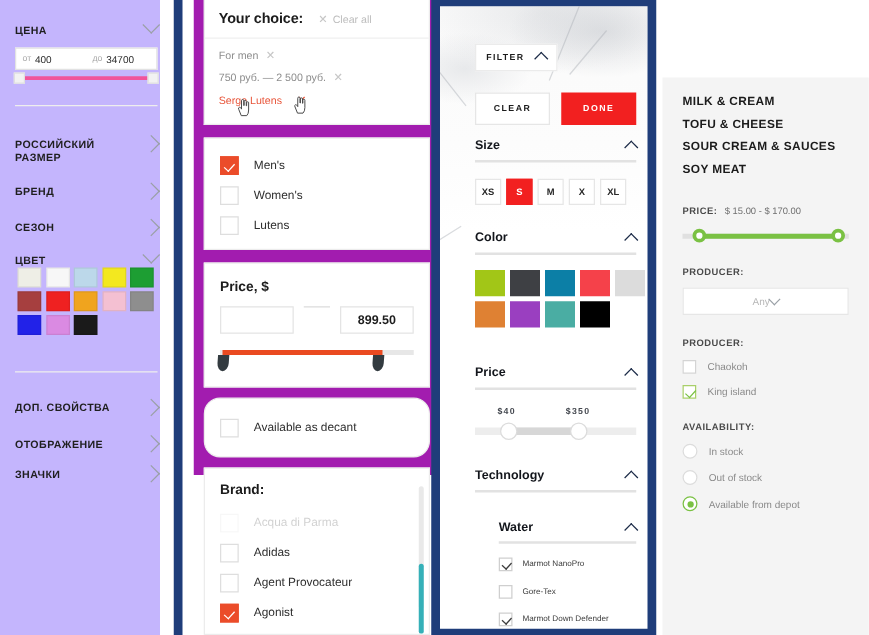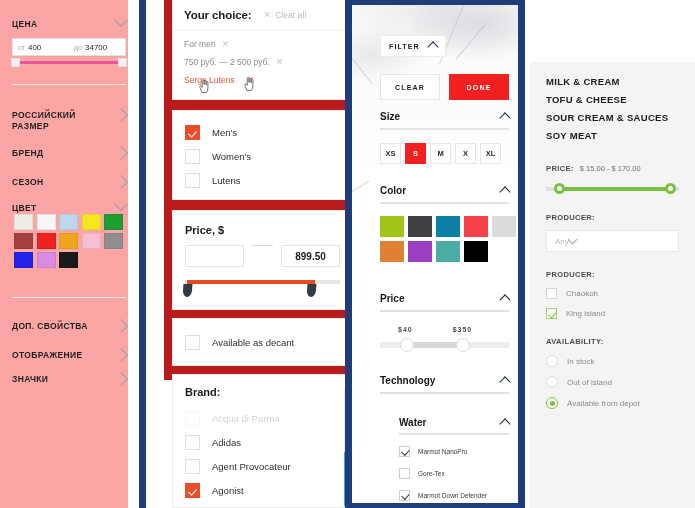--- a/index.html
+++ b/index.html
@@ -12,41 +12,41 @@
   .stage{position:relative;width:695px;height:508px;background:#fff;}
 
   
   .chev{display:inline-block;width:9px;height:9px;border-right:1.6px solid #9aa0a6;border-bottom:1.6px solid #9aa0a6;}
   .chev.down{transform:rotate(45deg);margin-top:-4px;}
   .chev.up{transform:rotate(-135deg);margin-top:2px;}
   .chev.right{transform:rotate(-45deg);}
   .chev.dark{border-color:#1b2a47;}
 
   
-  #p1{position:absolute;left:0;top:0;width:128px;height:508px;background:#fca5a5;}
+  #p1{position:absolute;left:0;top:0;width:128px;height:508px;background:#c4b5fd;}
   #p1 .row{display:flex;align-items:flex-start;justify-content:space-between;
            padding:0 12px;box-sizing:border-box;}
   #p1 .ttl{font-size:8.5px;font-weight:bold;letter-spacing:.35px;color:#1f1f1f;line-height:11px;}
   .p1-price-head{position:absolute;left:0;top:19px;width:138px;}
   .p1-inputs{position:absolute;left:12px;top:38px;width:114px;height:18px;
              border:1px solid #e2e2e2;box-sizing:border-box;display:flex;background:#fff;}
   .p1-inputs .half{flex:1;display:flex;align-items:center;gap:3px;padding-left:5px;box-sizing:border-box;}
   .p1-inputs .lbl{font-size:7px;color:#a9a9a9;}
   .p1-inputs .val{font-size:8px;color:#2b2b2b;}
   .p1-slider{position:absolute;left:12px;top:58px;width:114px;height:10px;}
   .p1-slider .track{position:absolute;left:0;top:3px;width:114px;height:2.5px;background:#f0549b;}
   .p1-slider .knob{position:absolute;top:0;width:9px;height:9px;background:#f2f2f2;border:1px solid #e0e0e0;box-sizing:border-box;}
   .p1-sep{position:absolute;left:12px;width:114px;height:1px;background:#eeeeee;}
   .p1-link{position:absolute;left:0;width:138px;}
   .swatches{position:absolute;left:14px;top:214px;width:112px;
             display:grid;grid-template-columns:repeat(5,19px);gap:3px 3.5px;}
   .sw{width:19px;height:16px;border:1px solid rgba(0,0,0,.07);box-sizing:border-box;}
 
   
-  #p2{position:absolute;left:164px;top:0;width:197px;height:380px;background:#b91c1c;}
+  #p2{position:absolute;left:155px;top:0;width:197px;height:380px;background:#a21caf;}
   .card{position:absolute;left:8px;width:181px;background:#fff;
         border:1px solid #ececec;box-sizing:border-box;}
   .yc-head{display:flex;align-items:center;padding:9px 11px 9px 11px;border-bottom:1px solid #f0f0f0;}
   .yc-head .h{font-size:11.5px;font-weight:bold;color:#1c1c1c;letter-spacing:-.1px;}
   .yc-clear{margin-left:12px;font-size:8.5px;color:#bdbdbd;display:flex;align-items:center;gap:4px;}
   .xmark{font-size:9px;color:#c6c6c6;line-height:1;}
   .yc-body{padding:8px 11px 11px 11px;}
   .yc-item{font-size:8.5px;color:#8d8d8d;margin-bottom:8px;display:flex;align-items:center;gap:6px;}
   .yc-item.red{color:#e8553a;}
   .yc-item:last-child{margin-bottom:0;}
@@ -119,21 +119,21 @@
   .p4-price-lbl{display:flex;align-items:baseline;gap:6px;margin-top:15px;}
   .p4-price-lbl .k{font-size:7.5px;font-weight:bold;letter-spacing:.4px;color:#4a4a4a;margin-top:8px;}
   .p4-price-lbl .v{font-size:7.5px;color:#6f6f6f;}
   .p4-rng{position:relative;margin-top:10px;height:12px;width:133px;}
   .p4-rng .base{position:absolute;left:0;top:4px;width:100%;height:4px;background:#e0e0e0;}
   .p4-rng .fill{position:absolute;top:4px;height:4px;background:#7ac143;}
   .p4-rng .knob{position:absolute;top:0;width:11px;height:11px;border-radius:50%;
                 background:#fff;border:3px solid #7ac143;box-sizing:border-box;}
   .p4-lab{font-size:7.5px;font-weight:bold;letter-spacing:.4px;color:#4a4a4a;margin-top:18px;}
   .p4-sel{margin-top:8px;width:133px;height:22px;background:#fff;border:1px solid #e6e6e6;
-          box-sizing:border-box;display:flex;align-items:center;justify-content:flex-start;padding:0 8px;}
+          box-sizing:border-box;display:flex;align-items:center;justify-content:center;padding:0 8px;}
   .p4-sel .t{font-size:8px;color:#b7b7b7;}
   .p4-row{display:flex;align-items:center;gap:9px;margin-top:9px;}
   .p4-row .t{font-size:8px;color:#8a8a8a;}
   .p4box{width:11px;height:11px;border:1px solid #d4d4d4;background:#fff;box-sizing:border-box;position:relative;flex:0 0 auto;}
   .p4box.on{border-color:#a9cf6a;}
   .p4box.on::after{content:"";position:absolute;left:2.5px;top:1px;width:4px;height:7px;
                    border:solid #7ac143;border-width:0 1.5px 1.5px 0;transform:rotate(42deg);}
   .p4rad{width:12px;height:12px;border-radius:50%;border:1px solid #dcdcdc;background:#fff;
          box-sizing:border-box;position:relative;flex:0 0 auto;}
   .p4rad.on{border-color:#7ac143;}
@@ -284,21 +284,21 @@
         <div class="p2-box">899.50</div>
       </div>
       <div class="p2-slider">
         <div class="base"></div>
         <div class="fill" style="width:128px"></div>
         <div class="pin" style="left:-2px"></div>
         <div class="pin" style="left:122px"></div>
       </div>
     </div>
 
-    <div class="card" style="top:318px;height:48px;padding:16px 0 0 12px;">
+    <div class="card" style="top:318px;height:48px;padding:16px 0 0 12px;border-radius:13px;">
       <div class="opt" style="margin:0">
         <span class="chk"></span>
         <span class="t">Available as decant</span>
       </div>
     </div>
 
     <div class="card" style="top:374px;height:134px;padding:11px 0 0 12px;overflow:hidden;">
       <div class="sec-h">Brand:</div>
       <div style="margin-top:13px">
         <div class="opt" style="opacity:.22">
@@ -460,21 +460,21 @@
         <span class="t">King island</span>
       </div>
 
       <div class="p4-lab">AVAILABILITY:</div>
       <div class="p4-row">
         <span class="p4rad"></span>
         <span class="t">In stock</span>
       </div>
       <div class="p4-row">
         <span class="p4rad"></span>
-        <span class="t">Out of island</span>
+        <span class="t">Out of stock</span>
       </div>
       <div class="p4-row">
         <span class="p4rad on"></span>
         <span class="t">Available from depot</span>
       </div>
     </div>
   </div>
 
 </div>
 

